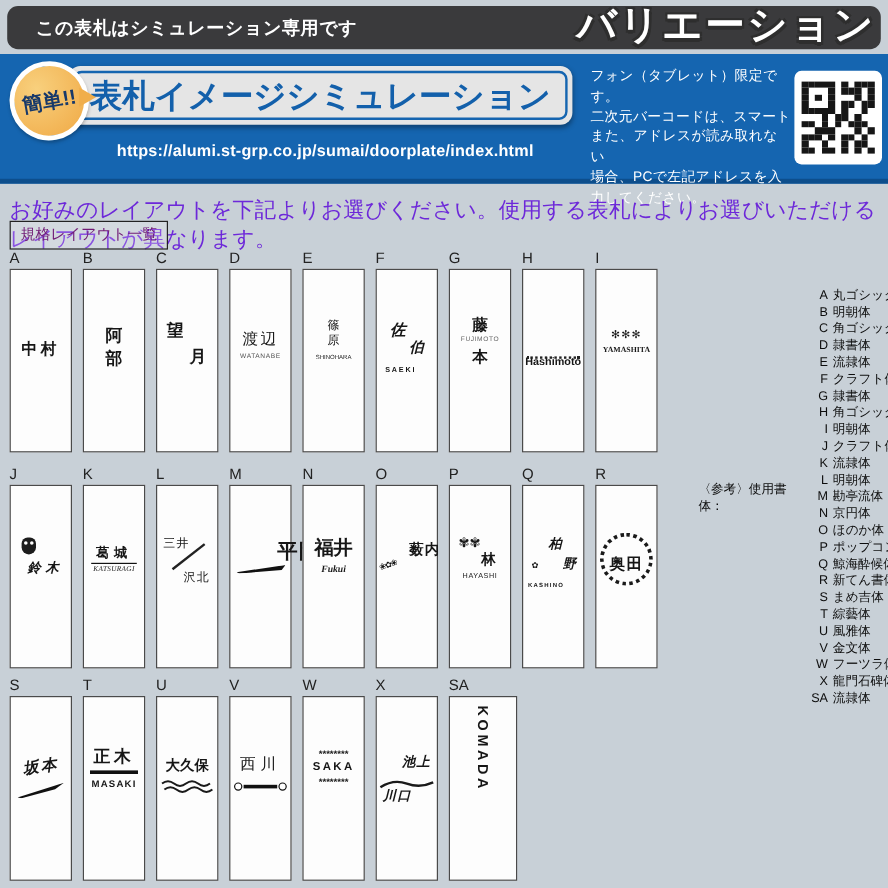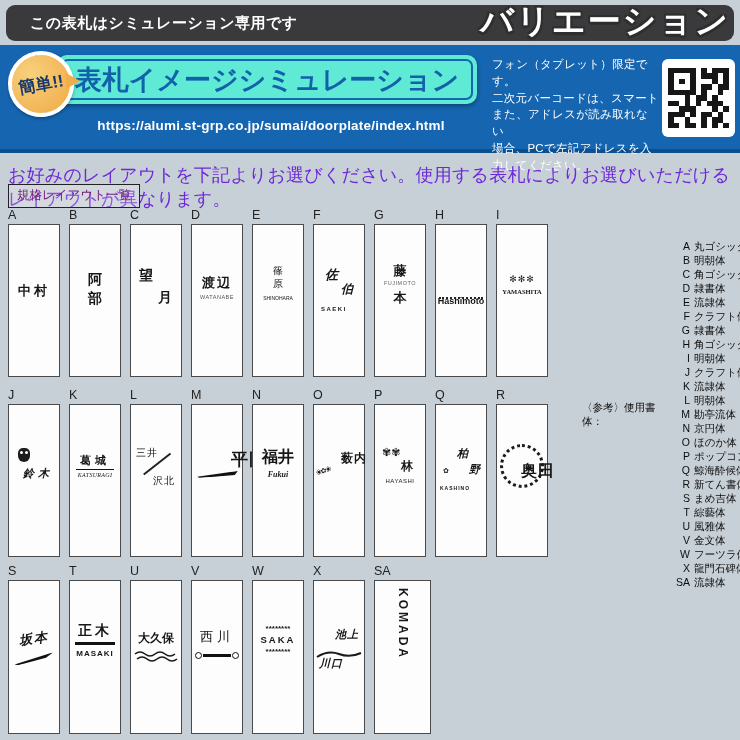--- a/index.html
+++ b/index.html
@@ -14,21 +14,21 @@
              text-shadow:2px 2px 0 #2e2e2e,-2px 2px 0 #2e2e2e,2px -2px 0 #2e2e2e,-2px -2px 0 #2e2e2e,0 3px 0 #2e2e2e;}
   
   .banner{position:absolute;left:0;top:45px;width:740px;height:108px;background:#1565b0;
           border-bottom:4px solid #0d4e8c;box-sizing:border-box;}
   .badge{position:absolute;left:8px;top:6px;width:58px;height:58px;border-radius:50%;
          background:radial-gradient(circle at 35% 30%, #f8d07d, #f0a945);border:4px solid #fff;
          display:flex;align-items:center;justify-content:center;transform:rotate(-10deg);
          color:#17396a;font-weight:bold;font-size:17px;z-index:3;box-shadow:0 2px 3px rgba(0,0,0,.25);}
   .badge-tail{position:absolute;left:66px;top:28px;width:0;height:0;z-index:3;
          border-top:8px solid transparent;border-bottom:8px solid transparent;border-left:14px solid #f0ae4b;}
-  .title-box{position:absolute;left:57px;top:10px;width:420px;height:49px;background:#5eead4;
+  .title-box{position:absolute;left:57px;top:10px;width:420px;height:49px;background:#e5e5e5;
          border-radius:10px;box-shadow:0 2px 4px rgba(0,0,0,.35);display:flex;align-items:center;justify-content:center;z-index:2;}
   .title-box::after{content:"";position:absolute;left:4px;top:4px;right:4px;bottom:4px;
          border:2px solid #1565b0;border-radius:7px;}
   .sim-title{color:#1360ab;font-weight:bold;font-size:27px;letter-spacing:0px;white-space:nowrap;}
   .url{position:absolute;left:65px;top:73px;width:412px;text-align:center;color:#fff;font-weight:bold;
        font-size:13.5px;letter-spacing:.2px;}
   .qr-note{position:absolute;left:492px;top:11px;width:168px;color:#fff;font-size:11.5px;
        line-height:16.8px;letter-spacing:.3px;}
   .qr-box{position:absolute;right:5px;top:14px;width:73px;height:78px;background:#fff;border-radius:6px;
        display:flex;align-items:center;justify-content:center;}
@@ -47,21 +47,21 @@
   .row3 .plate{height:154px;}
   .plate span,.plate .dec{position:absolute;color:#161616;white-space:nowrap;}
   .cx{left:0;width:100%;text-align:center;}
   .serif{font-family:"Liberation Serif", serif;}
   
   .plate-A .main{top:57px;font-weight:bold;font-size:13px;letter-spacing:3px;}
   .plate-B .c1{top:46px;font-weight:bold;font-size:14px;}
   .plate-B .c2{top:65px;font-weight:bold;font-size:14px;}
   .plate-C .c1{top:42px;left:8px;font-weight:bold;font-size:14px;}
   .plate-C .c2{top:64px;left:27px;font-weight:bold;font-size:14px;}
-  .plate-D .main{top:49px;font-size:13px;letter-spacing:2px;font-weight:bold;}
+  .plate-D .main{top:49px;font-size:13px;letter-spacing:2px;}
   .plate-D .sub{top:69px;font-size:5.5px;color:#555;letter-spacing:.5px;}
   .plate-E .c1{top:39px;font-size:10px;}
   .plate-E .c2{top:52px;font-size:10px;}
   .plate-E .sub{top:70px;font-size:5px;}
   .plate-F .c1{top:41px;left:11px;font-style:italic;font-weight:bold;font-size:13px;}
   .plate-F .c2{top:56px;left:27px;font-style:italic;font-weight:bold;font-size:12px;}
   .plate-F .sub{top:81px;left:7px;font-size:6px;font-weight:bold;letter-spacing:1.5px;}
   .plate-G .c1{top:37px;font-weight:bold;font-size:13px;}
   .plate-G .sub{top:55px;font-size:5.5px;color:#666;letter-spacing:.5px;}
   .plate-G .c2{top:64px;font-weight:bold;font-size:13px;}
@@ -87,21 +87,21 @@
   .plate-O .main{top:45px;left:27px;font-weight:bold;font-size:12px;letter-spacing:1px;}
   .plate-O .deco{top:62px;left:2px;font-size:7px;transform:rotate(-18deg);letter-spacing:-1px;}
   .plate-P .icon{top:41px;left:7px;font-size:11px;}
   .plate-P .main{top:53px;left:26px;font-weight:bold;font-size:12px;}
   .plate-P .sub{top:73px;font-size:6px;letter-spacing:.5px;}
   .plate-Q .icon{top:62px;left:7px;font-size:7px;}
   .plate-Q .jp1{top:41px;left:21px;font-style:italic;font-weight:bold;font-size:11px;}
   .plate-Q .jp2{top:57px;left:33px;font-style:italic;font-weight:bold;font-size:11px;}
   .plate-Q .sub{top:80px;left:4px;font-weight:bold;font-size:5px;letter-spacing:1px;}
   .plate-R .wreath{position:absolute;top:39px;left:3px;width:44px;height:44px;border:3px dotted #1a1a1a;border-radius:50%;box-sizing:border-box;}
-  .plate-R .main{top:56px;font-weight:bold;font-size:16px;letter-spacing:1px;margin-left:16px;}
+  .plate-R .main{top:56px;font-weight:bold;font-size:13px;letter-spacing:1px;}
   .plate-S .main{top:49px;font-style:italic;font-weight:bold;font-size:13px;letter-spacing:2px;transform:rotate(-8deg);}
   .plate-S .swoosh{position:absolute;top:74px;left:5px;width:40px;height:8px;background:#111;
         clip-path:polygon(0 85%,100% 0,80% 55%,8% 100%);transform:rotate(-8deg);}
   .plate-T .main{top:41px;font-weight:bold;font-size:14px;letter-spacing:3px;}
   .plate-T .hline{position:absolute;top:61px;left:5px;right:5px;border-top:3px solid #111;}
   .plate-T .sub{top:68px;font-weight:bold;font-size:8px;letter-spacing:1px;}
   .plate-U .main{top:49px;font-weight:bold;font-size:12px;}
   .plate-U .waves{position:absolute;top:67px;left:3px;}
   .plate-V .main{top:47px;font-size:13px;letter-spacing:4px;}
   .plate-V .bar{position:absolute;top:73px;left:11px;right:11px;height:3px;background:#111;}

